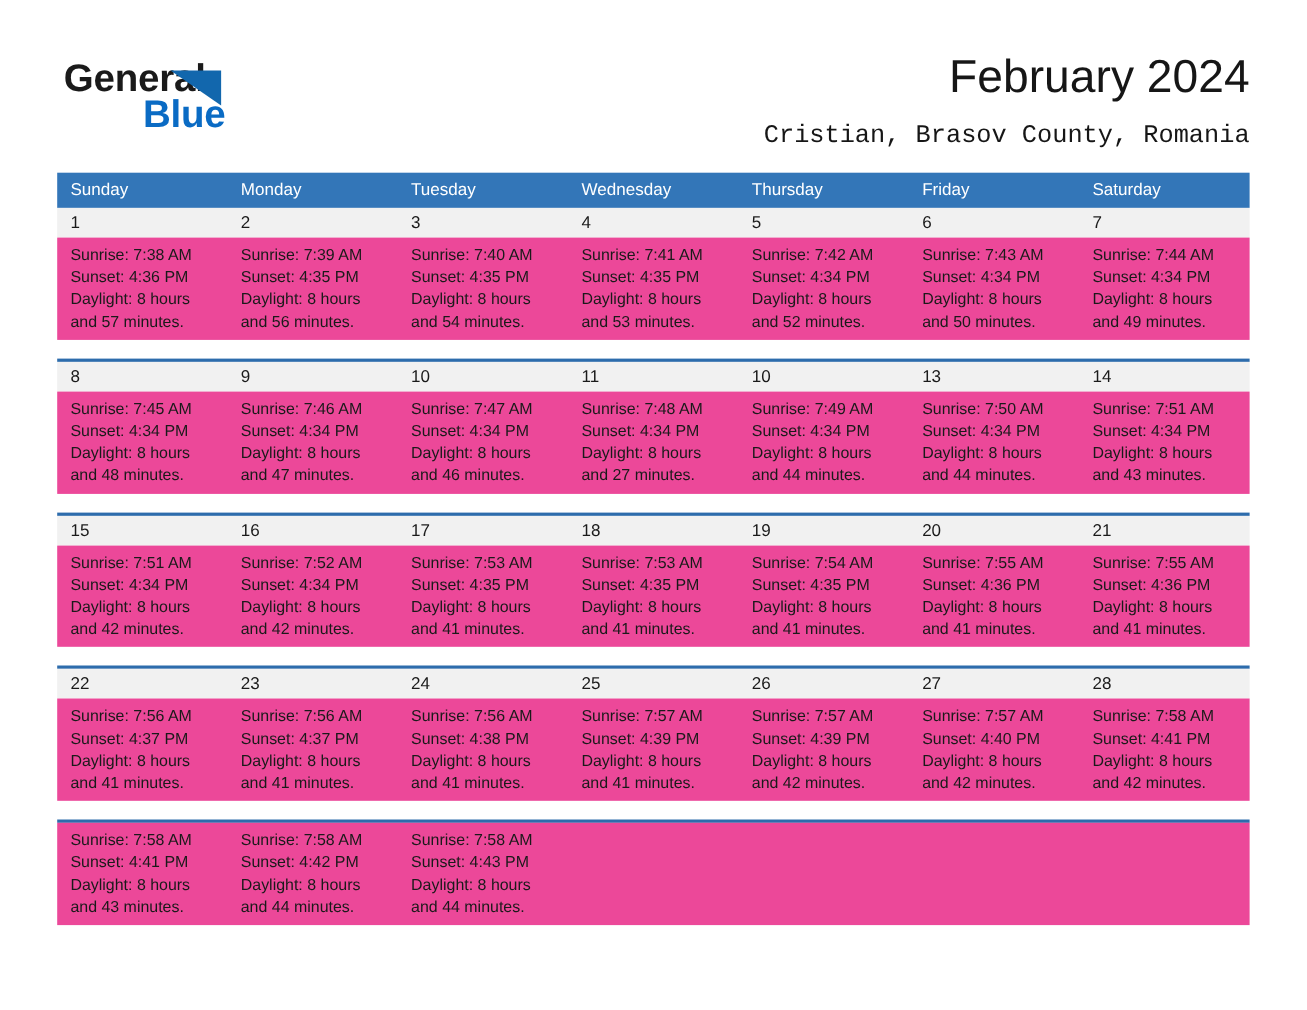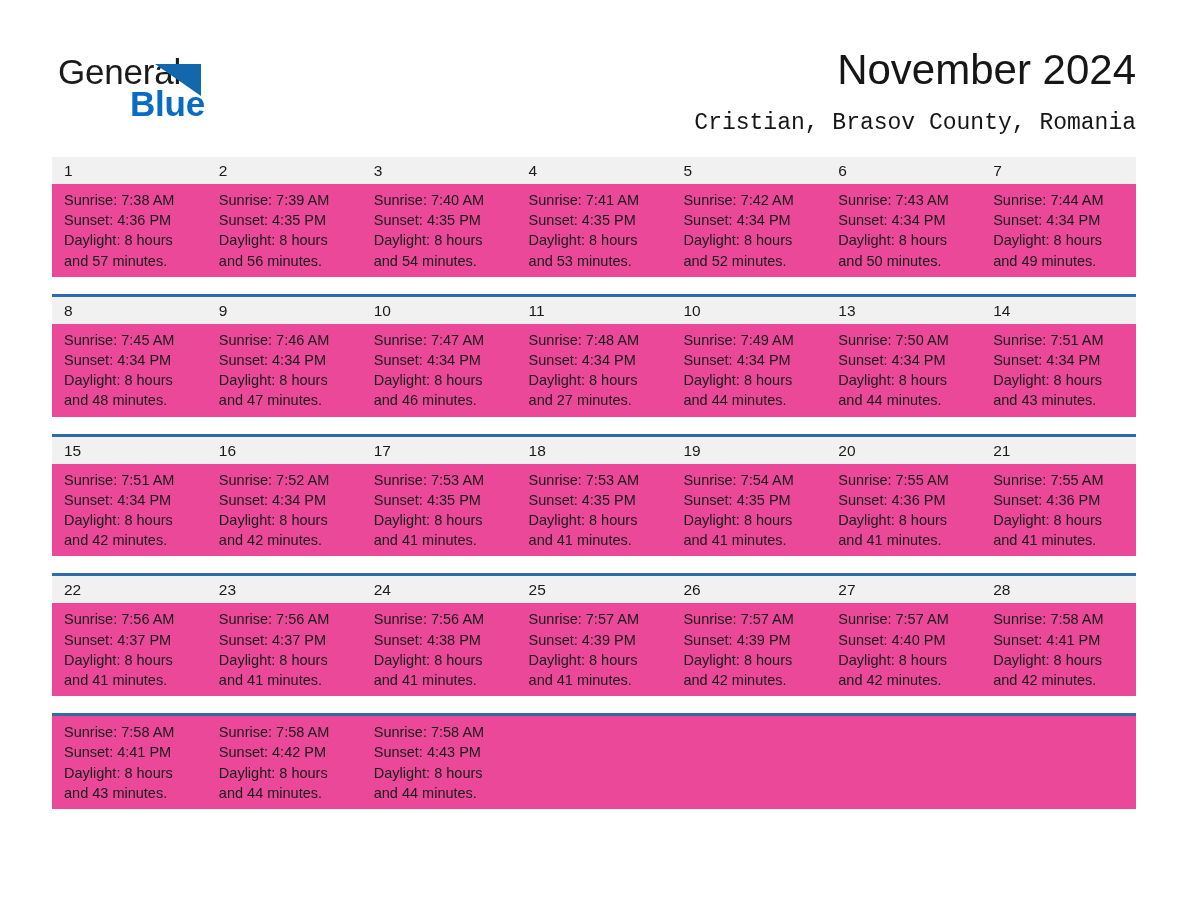--- a/index.html
+++ b/index.html
@@ -38,21 +38,21 @@
   }
   .logo-general {
     position: absolute;
     left: 0;
     top: 0;
     font-size: 35px;
     line-height: 40px;
     letter-spacing: -0.2px;
     color: #1a1a1a;
     font-family: "Liberation Sans", sans-serif;
-    font-weight: 400;
+    font-weight: 700;
   }
   .logo-triangle {
     position: absolute;
     left: 97px;
     top: 12px;
     width: 0;
     height: 0;
     border-left: 46px solid transparent;
     border-top: 32px solid #1267ad;
   }
@@ -167,27 +167,36 @@
 <div class="page">
 
   <div class="header">
 
     <div class="logo">
       <span class="logo-general">General</span>
       <span class="logo-triangle"></span>
       <span class="logo-blue">Blue</span>
     </div>
 
-    <div class="title">November 2024</div>
+    <div class="title">February 2024</div>
     <div class="subtitle">Cristian, Brasov County, Romania</div>
 
   </div>
 
   <div class="calendar">
 
+    <div class="week-header">
+      <div class="dow">Sunday</div>
+      <div class="dow">Monday</div>
+      <div class="dow">Tuesday</div>
+      <div class="dow">Wednesday</div>
+      <div class="dow">Thursday</div>
+      <div class="dow">Friday</div>
+      <div class="dow">Saturday</div>
+    </div>
 
     <div id="weeks-container">
         <div class="week">
           <div class="daynum-row">
             <div class="daynum">1</div>
             <div class="daynum">2</div>
             <div class="daynum">3</div>
             <div class="daynum">4</div>
             <div class="daynum">5</div>
             <div class="daynum">6</div>

